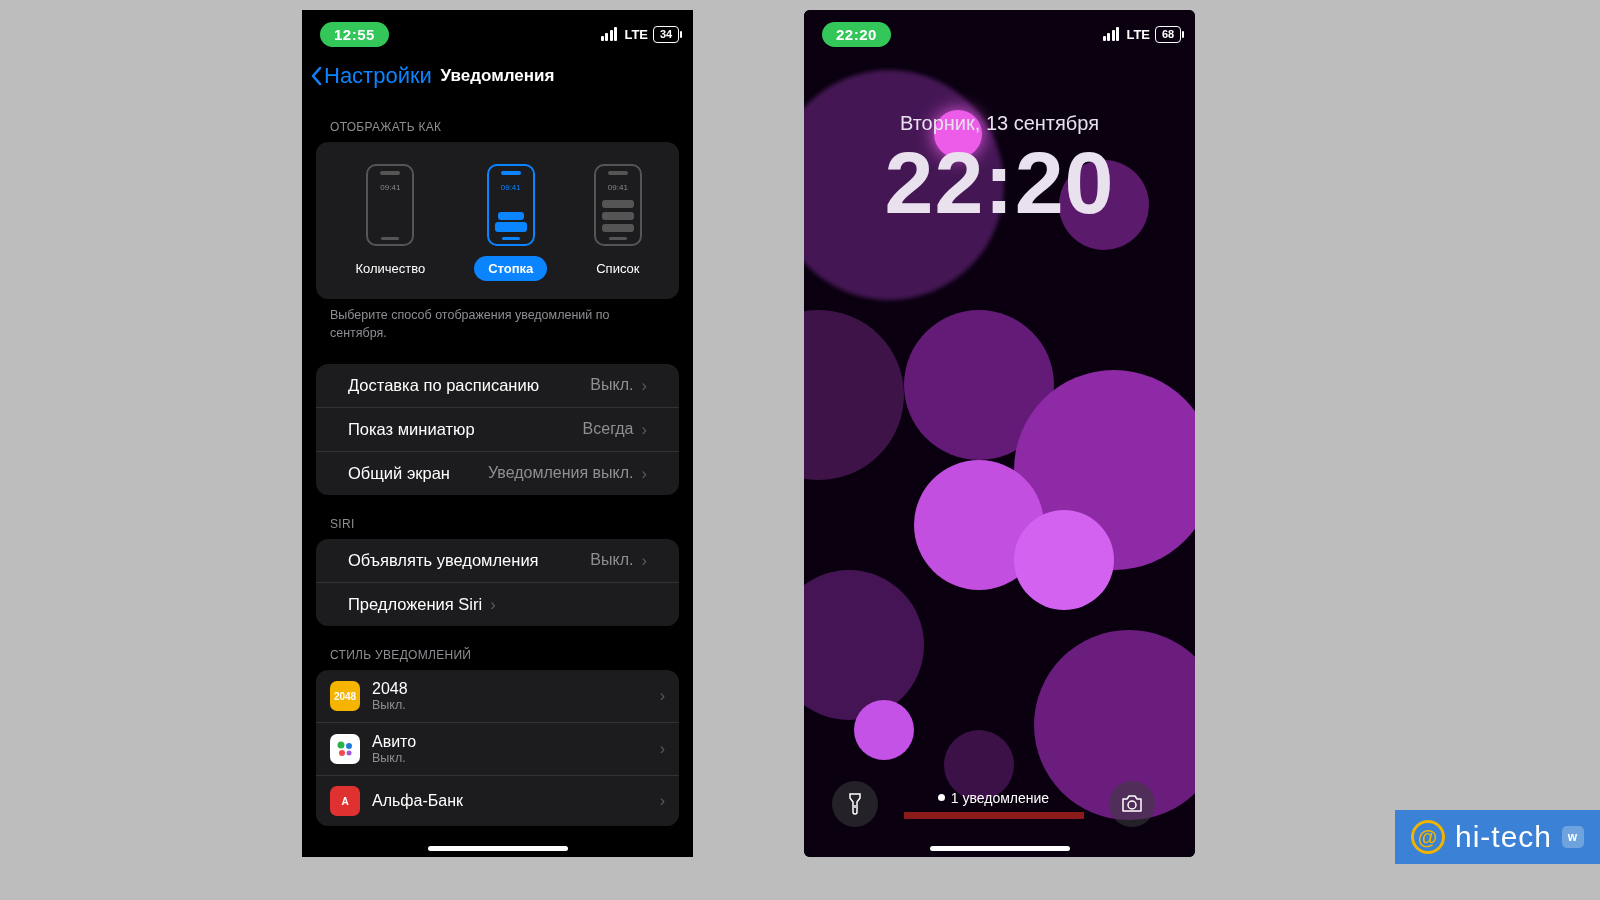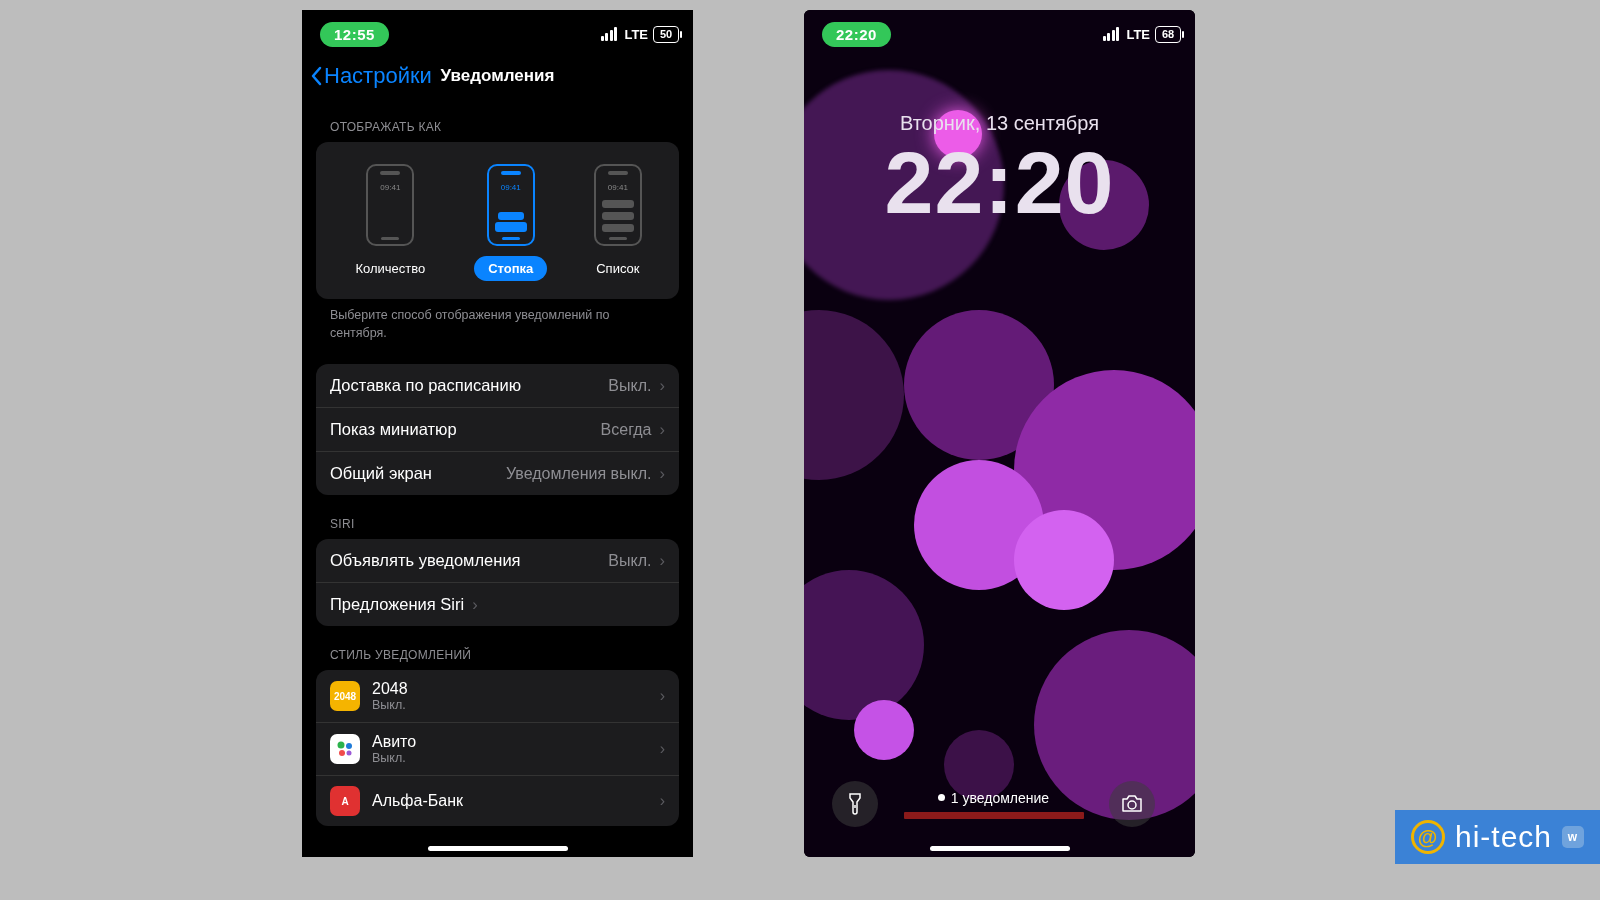--- a/index.html
+++ b/index.html
@@ -44,21 +44,21 @@
   .mini .notch { width: 20px; height: 4px; background: #555; border-radius: 2px; }
   .mini .t { font-size: 8px; color: #888; margin-top: 8px; }
   .mini .blob { position:absolute; left:50%; transform:translateX(-50%); border-radius:3px; }
   .mini.selected { border-color:#0a84ff; }
   .mini.selected .notch { background:#0a84ff }
   .mini.selected .t { color:#0a84ff }
   .homebar { position:absolute; bottom:4px; left:50%; transform:translateX(-50%); width:18px; height:3px; background:#555; border-radius:2px }
   .opt-label { font-size: 13px; color:#fff; padding:5px 14px; border-radius:14px; }
   .opt-label.sel { background:#0a84ff; font-weight:600; }
 
-  .row { display:flex; align-items:center; padding: 12px 14px; border-top:0.5px solid #333; font-size:16.5px; }
+  .row { display:flex; padding: 12px 32px; border-top:0.5px solid #333; font-size:16.5px; }
   .row:first-child { border-top:none }
   .row .val { margin-left:auto; color:#8e8e93; font-size:16px; }
   .chev { color:#5a5a5f; margin-left:8px; }
 
   .app { display:flex; align-items:center; padding:10px 14px; border-top:0.5px solid #333; }
   .app:first-child{border-top:none}
   .app-icon { width:30px; height:30px; border-radius:7px; margin-right:12px; display:flex; align-items:center; justify-content:center; font-size:10px; font-weight:700; }
   .app-name { font-size:16px; }
   .app-sub { font-size:12.5px; color:#8e8e93; }
   .app .chev { margin-left:auto }
@@ -90,21 +90,21 @@
   <div class="statusbar">
     <div class="time-pill">12:55</div>
     <div class="status-right">
       <div class="sig">
           <span></span>
           <span></span>
           <span></span>
           <span></span>
         </div>
       <span class="lte">LTE</span>
-      <span class="batt">50</span>
+      <span class="batt">34</span>
     </div>
   </div>
 
   <div class="navbar">
     <div class="back">
       <svg width="12" height="20" viewBox="0 0 12 20">
           <path d="M10 2 L3 10 L10 18" stroke="#0a84ff" stroke-width="2.5" fill="none" stroke-linecap="round" stroke-linejoin="round"></path>
         </svg>
       <span>Настройки</span>
     </div>

